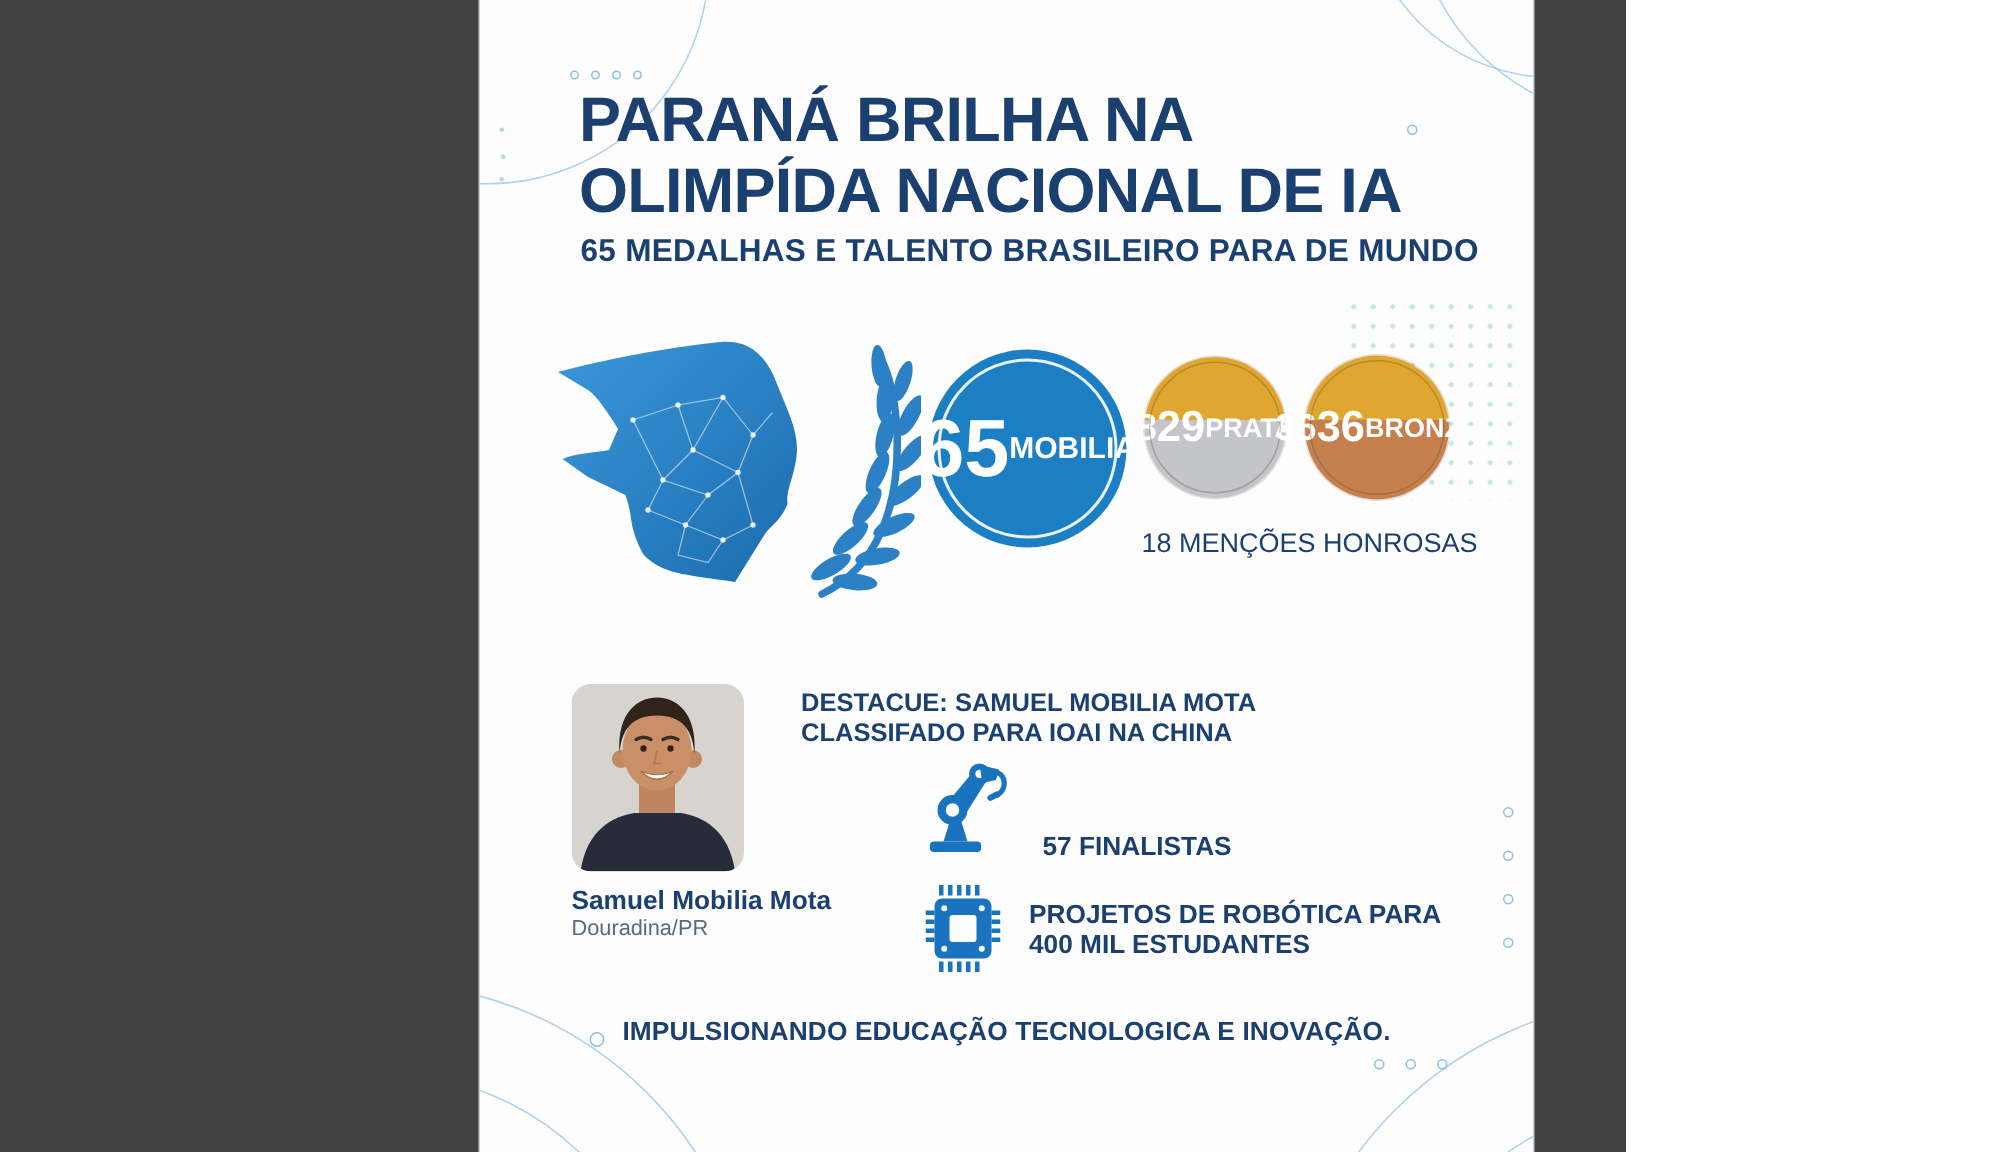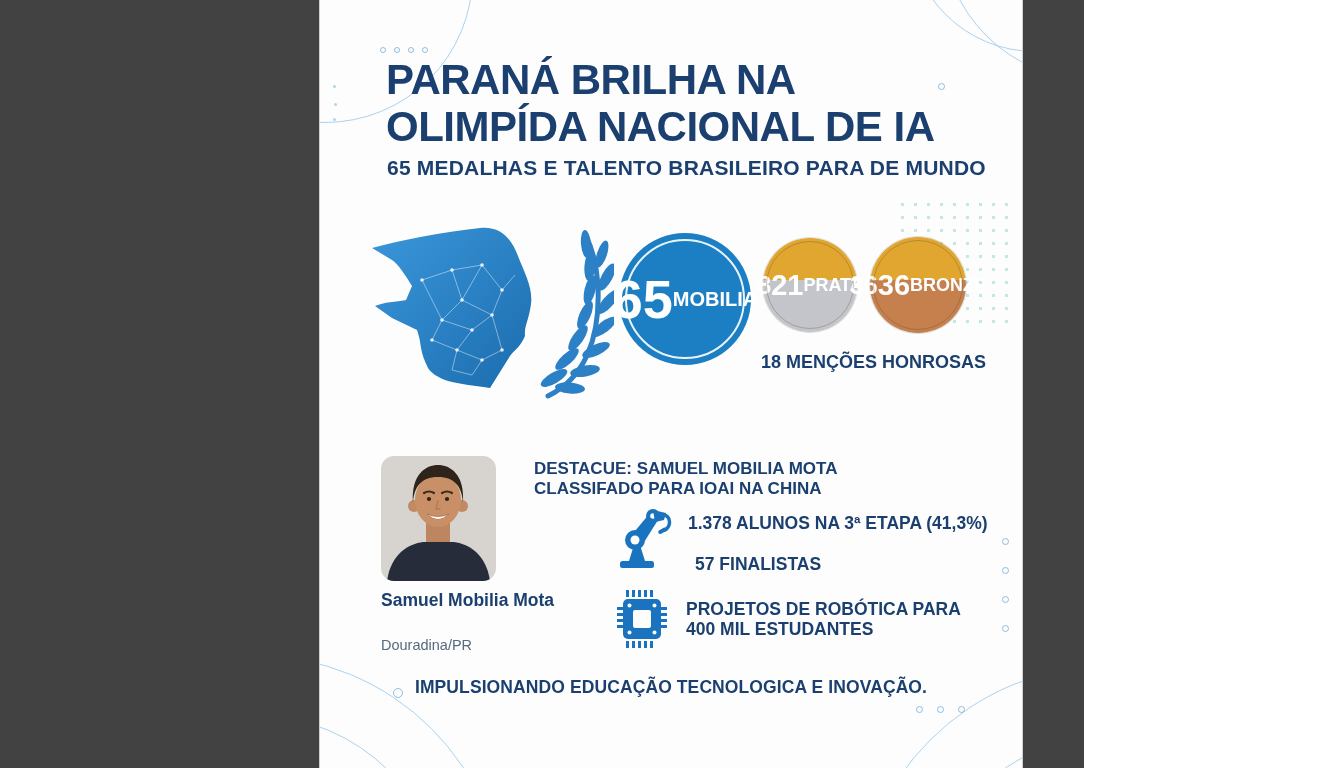--- a/index.html
+++ b/index.html
@@ -49,27 +49,27 @@
     background:linear-gradient(var(--gold,#e0a62f) 0 45%, var(--silver,#c3c5ca) 45% 100%);
     box-shadow:0 0 0 1px rgba(0,0,0,.12);}
   .medal-bronze{left:550px;top:237px;width:96px;height:96px;
     background:linear-gradient(var(--gold,#e0a62f) 0 45%, var(--bronze,#c5804e) 45% 100%);
     box-shadow:0 0 0 1px rgba(0,0,0,.12);}
   .medal-silver::after,.medal-bronze::after{inset:3px;border:1px solid rgba(85,70,45,.3);}
   .medal .t{font-size:25px;line-height:25px;}
   .medal .v{font-size:29px;line-height:28px;}
   .medal .lbl2{font-size:18px;line-height:21px;}
   .honors{position:absolute;left:441px;top:352px;color:var(--navy,#1b4070);
-    font-size:18px;font-weight:bold;white-space:nowrap;}
+    font-size:18px;font-weight:normal;white-space:nowrap;}
   
   .photo{position:absolute;left:61px;top:456px;width:115px;height:125px;border-radius:13px;overflow:hidden;}
   .headline{position:absolute;left:178px;top:459px;color:var(--navy,#1b4070);
     font-size:17px;line-height:19.5px;font-weight:bold;white-space:nowrap;margin-left:36px;}
   .pname{position:absolute;left:61px;top:590px;color:var(--navy,#1b4070);font-size:17.5px;font-weight:bold;}
-  .ploc{position:absolute;left:61px;top:611px;color:var(--muted,#566b7e);font-size:14.5px;margin-top:26px;}
+  .ploc{position:absolute;left:61px;top:611px;color:var(--muted,#566b7e);font-size:14.5px;}
   
   .icon-box{position:absolute;}
   .stat{position:absolute;color:var(--navy,#1b4070);font-size:17.5px;font-weight:bold;white-space:nowrap;}
   .stat.two{line-height:20px;}
   
   .footer{position:absolute;left:0;right:0;top:677px;text-align:center;
     color:var(--navy,#1b4070);font-size:17.5px;font-weight:bold;letter-spacing:.1px;}
 </style>
 </head>
 <body>
@@ -168,21 +168,21 @@
         </g>
       </svg>
     </div>
 
     <div class="medal medal-total">
       <span class="big">65</span>
       <span class="lbl">MOBILIA</span>
     </div>
     <div class="medal medal-silver">
       <span class="t">8</span>
-      <span class="v">21</span>
+      <span class="v">29</span>
       <span class="lbl2">PRATA</span>
     </div>
     <div class="medal medal-bronze">
       <span class="t">36</span>
       <span class="v">36</span>
       <span class="lbl2">BRONZE</span>
     </div>
     <div class="honors">18 MENÇÕES HONROSAS</div>
 
     <div class="photo">
@@ -216,21 +216,20 @@
         <path d="M22,34 L42,10 L50,17 L33,44 Z"></path>
         <circle cx="27" cy="37" r="10"></circle>
           <circle cx="27" cy="37" r="4.5" fill="#fdfdfd"></circle>
         <circle cx="45" cy="13" r="7"></circle>
           <circle cx="45" cy="13" r="2.8" fill="#fdfdfd"></circle>
         <path d="M45,7 L58,10 L56,17 L47,19 Z"></path>
         <path d="M57,12 C63,15 63,23 57,27" stroke="#1a73bf" stroke-width="3.5" fill="none" stroke-linecap="round"></path>
         <rect x="50" y="26" width="9" height="4" rx="2" transform="rotate(-28 54 28)"></rect>
       </svg>
     </div>
-    <div class="stat" style="left:368px;top:513px;">1.378 ALUNOS NA 3ª ETAPA (41,3%)</div>
     <div class="stat" style="left:375px;top:554px;">57 FINALISTAS</div>
     <div class="icon-box" style="left:297px;top:590px;">
       <svg width="50" height="58" viewBox="0 0 50 58" fill="#1a73bf">
         <g>
           <rect x="9" y="0" width="3" height="7"></rect>
             <rect x="15" y="0" width="3" height="7"></rect>
           <rect x="21" y="0" width="3" height="7"></rect>
             <rect x="27" y="0" width="3" height="7"></rect>
           <rect x="33" y="0" width="3" height="7"></rect>
           <rect x="9" y="51" width="3" height="7"></rect>

